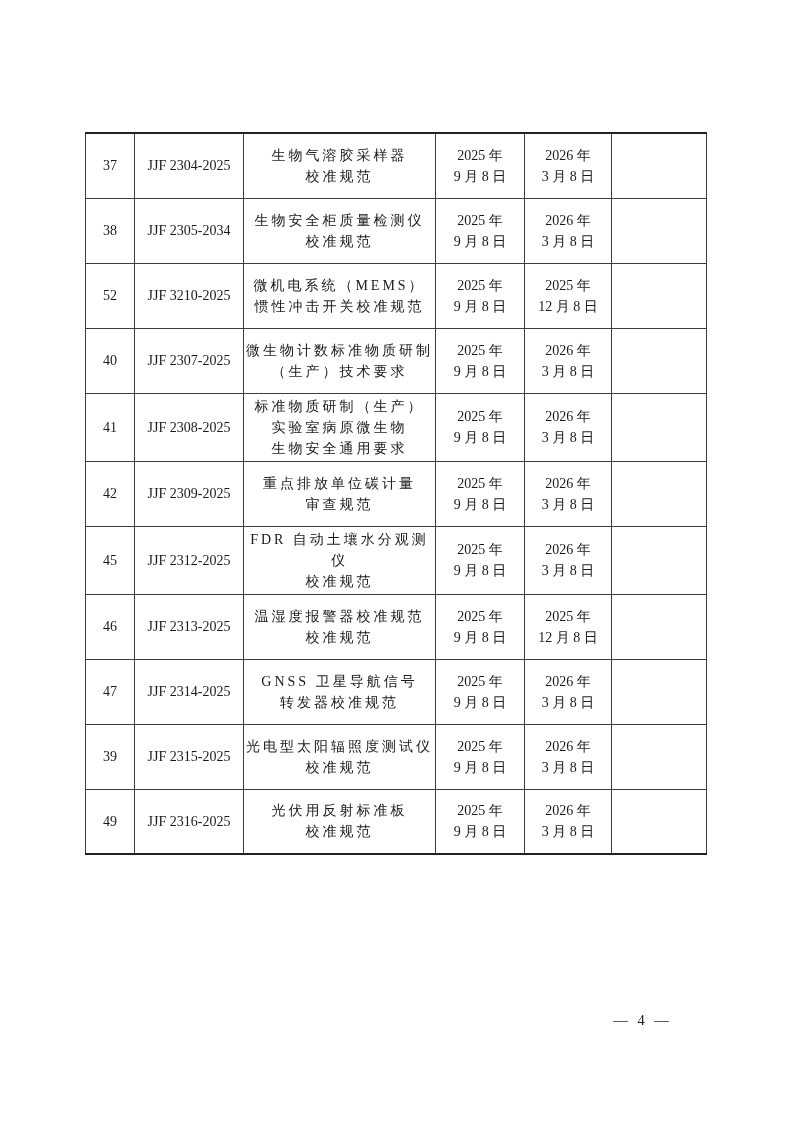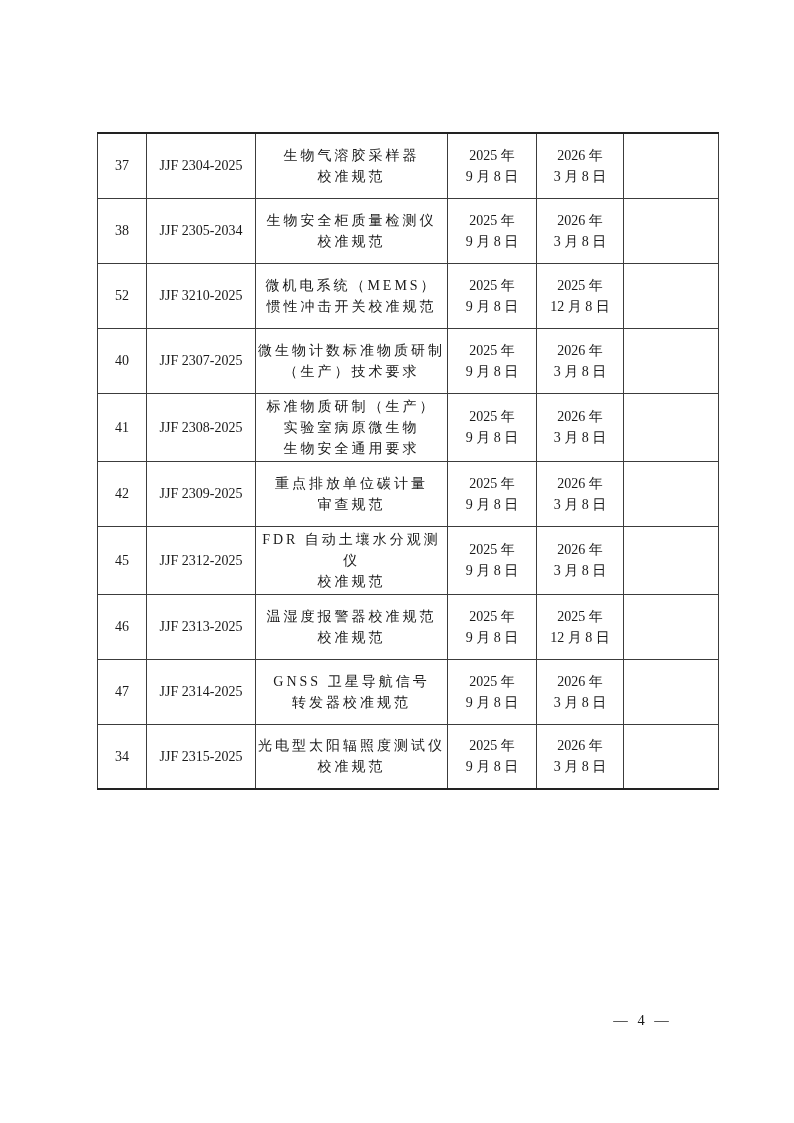--- a/index.html
+++ b/index.html
@@ -16,21 +16,20 @@
     font-family: "Liberation Serif", "DejaVu Serif", serif;
     color: #111111;
   }
   table.spec-table {
     position: absolute;
     left: 85px;
     top: 132px;
     width: 621px;
     border-collapse: collapse;
     table-layout: fixed;
-    margin-left: 12px;
   }
   table.spec-table td {
     border: 1px solid #3c3c3c;
     text-align: center;
     vertical-align: middle;
     font-size: 14px;
     line-height: 21px;
     white-space: pre-line;
     padding: 2px 1px;
     color: #1a1a1a;
@@ -175,29 +174,40 @@
     <td class="col-name">GNSS 卫星导航信号
 转发器校准规范</td>
     <td class="col-date">2025 年
 9 月 8 日</td>
     <td class="col-date">2026 年
 3 月 8 日</td>
     <td class="col-remark"></td>
   </tr>
 
   <tr>
-    <td class="col-no">34</td>
+    <td class="col-no">39</td>
     <td class="col-code">JJF 2315-2025</td>
     <td class="col-name">光电型太阳辐照度测试仪
 校准规范</td>
     <td class="col-date">2025 年
 9 月 8 日</td>
     <td class="col-date">2026 年
 3 月 8 日</td>
     <td class="col-remark"></td>
   </tr>
 
+  <tr>
+    <td class="col-no">49</td>
+    <td class="col-code">JJF 2316-2025</td>
+    <td class="col-name">光伏用反射标准板
+校准规范</td>
+    <td class="col-date">2025 年
+9 月 8 日</td>
+    <td class="col-date">2026 年
+3 月 8 日</td>
+    <td class="col-remark"></td>
+  </tr>
 </tbody>
   </table>
 
   <div class="page-number">— 4 —</div>
 
 </div>
 
 </body></html>

